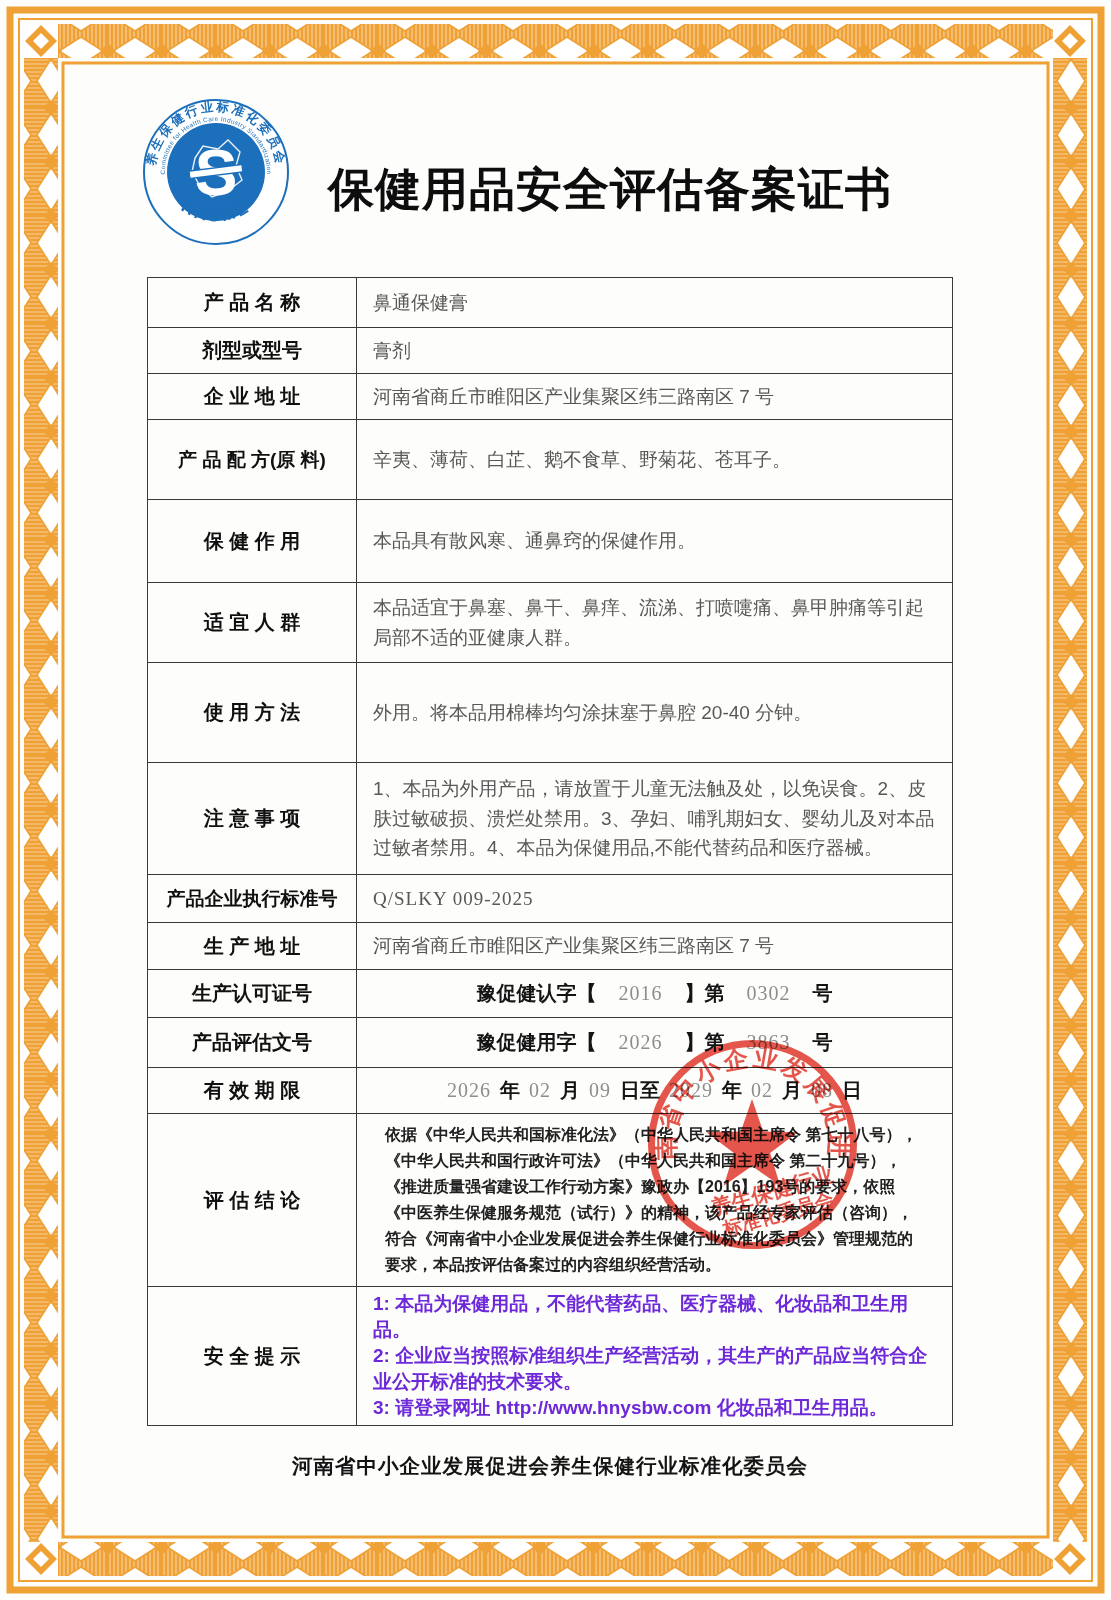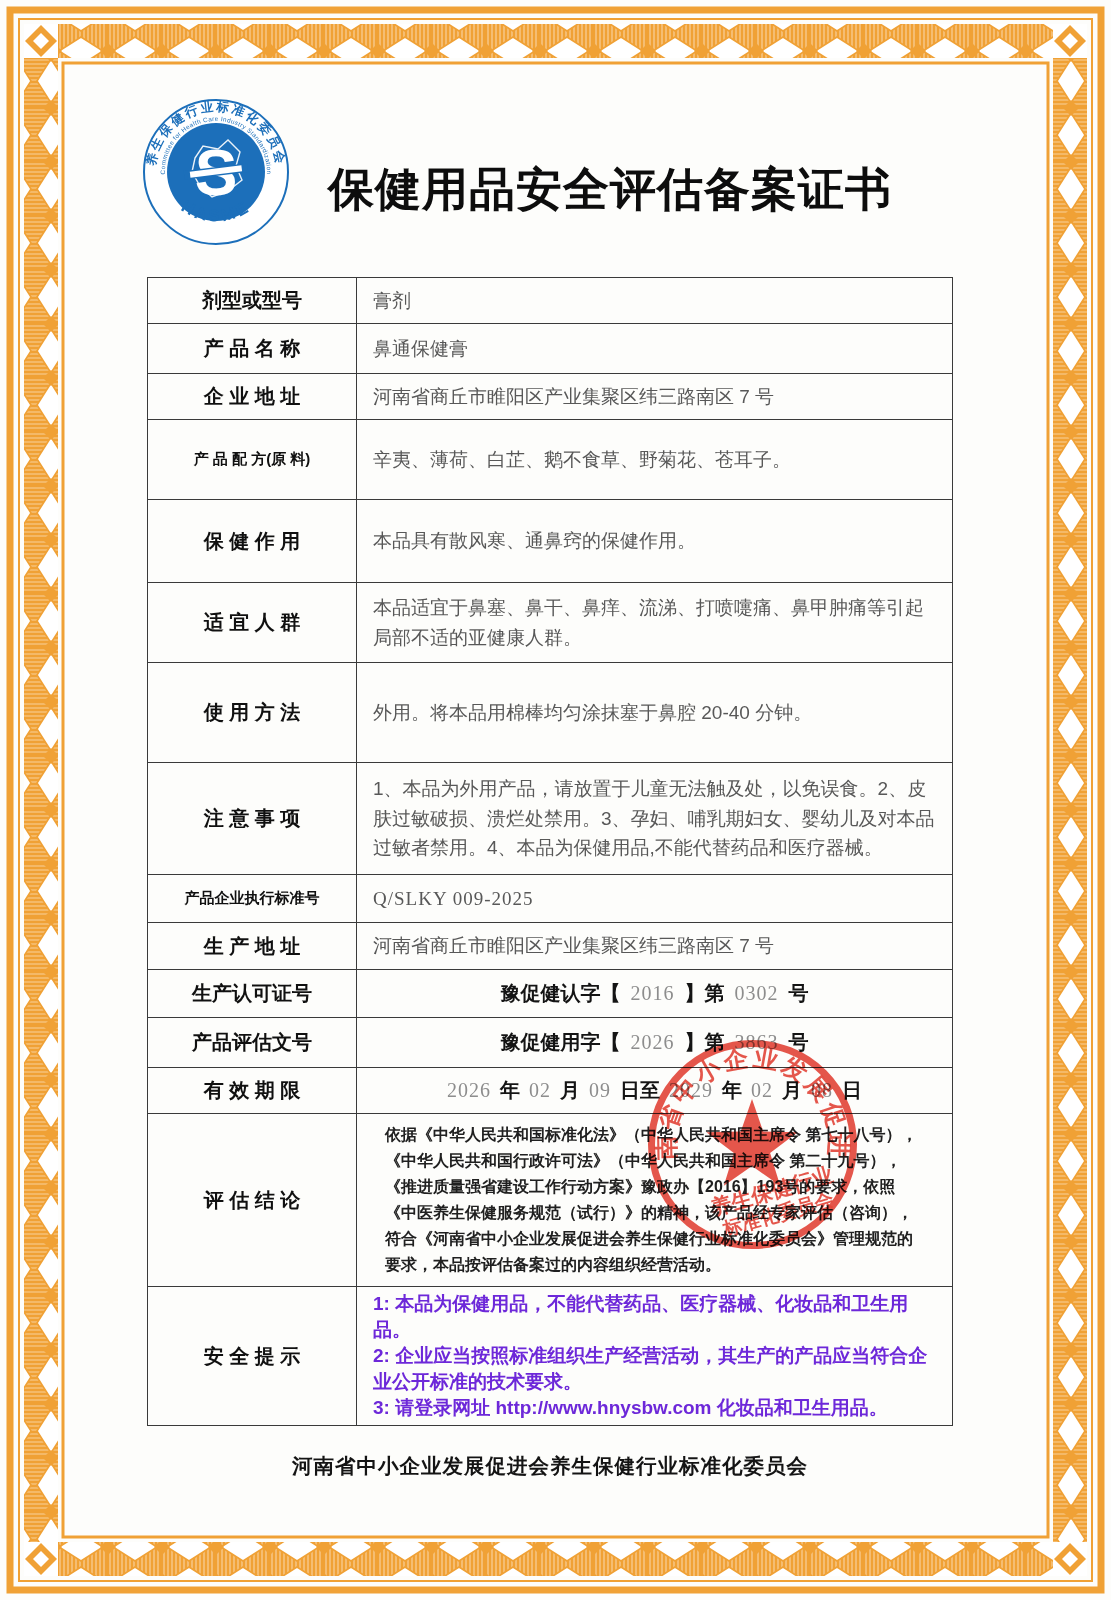--- a/index.html
+++ b/index.html
@@ -20,28 +20,28 @@
   
   .cert-table{
     position:absolute;left:147px;top:277px;width:806px;
     border-collapse:collapse;table-layout:fixed;
   }
   .cert-table td{border:1.6px solid #3a3a3a;vertical-align:middle;}
   td.lab{
     width:198px;text-align:center;font-weight:700;font-size:20px;color:#101010;
     padding:0 5px;white-space:nowrap;
   }
-  td.lab.small{font-size:15px;}
+  td.lab.small{font-size:19px;}
   td.val{
     font-size:19px;color:#585858;padding:4px 16px;line-height:1.55;text-align:left;
   }
   td.val.serif{font-family:"Liberation Serif",serif;letter-spacing:1px;}
   td.val.boldtxt{color:#202020;font-weight:700;font-size:16px;line-height:26px;padding:8px 28px;}
   .safety-line{display:block;font-weight:700;font-size:19px;line-height:26px;color:#6d28d9;}
-  .cert-line{display:flex;align-items:flex-start;justify-content:center;gap:10px;}
+  .cert-line{display:flex;align-items:flex-start;justify-content:center;gap:22px;}
   .date-line{display:flex;align-items:center;justify-content:center;gap:9px;}
   .b{font-weight:700;font-size:20px;color:#141414;white-space:nowrap;}
   .num{font-size:20px;color:#8d8d8d;font-family:"Liberation Serif",serif;letter-spacing:1px;white-space:nowrap;}
 
   
   .stamp-svg{position:absolute;left:640px;top:1032px;mix-blend-mode:multiply;opacity:.93;}
 
   
   .cert-footer{
     position:absolute;left:147px;top:1452px;width:806px;text-align:center;
@@ -114,27 +114,27 @@
     <rect x="50" y="72.5" width="52" height="6" fill="#ffffff" transform="rotate(-7 76 76)"></rect>
     <text font-size="17" font-weight="700" fill="#1c6fba" letter-spacing="3" font-family="Liberation Sans, sans-serif">
       <textPath href="#arcBottom" startOffset="50%" text-anchor="middle">HASME</textPath>
     </text>
   </svg>
 
   <div class="cert-title">保健用品安全评估备案证书</div>
 
   <table class="cert-table">
     <tbody>
+      <tr style="height:50px">
+          <td class="lab">产 品 名 称</td>
+          <td class="val">鼻通保健膏</td>
+        </tr>
       <tr style="height:46px">
           <td class="lab">剂型或型号</td>
           <td class="val">膏剂</td>
-        </tr>
-      <tr style="height:50px">
-          <td class="lab">产 品 名 称</td>
-          <td class="val">鼻通保健膏</td>
         </tr>
       <tr style="height:46px">
           <td class="lab">企 业 地 址</td>
           <td class="val">河南省商丘市睢阳区产业集聚区纬三路南区 7 号</td>
         </tr>
       <tr style="height:80px">
           <td class="lab small">产 品 配 方(原 料)</td>
           <td class="val">辛夷、薄荷、白芷、鹅不食草、野菊花、苍耳子。</td>
         </tr>
       <tr style="height:83px">

